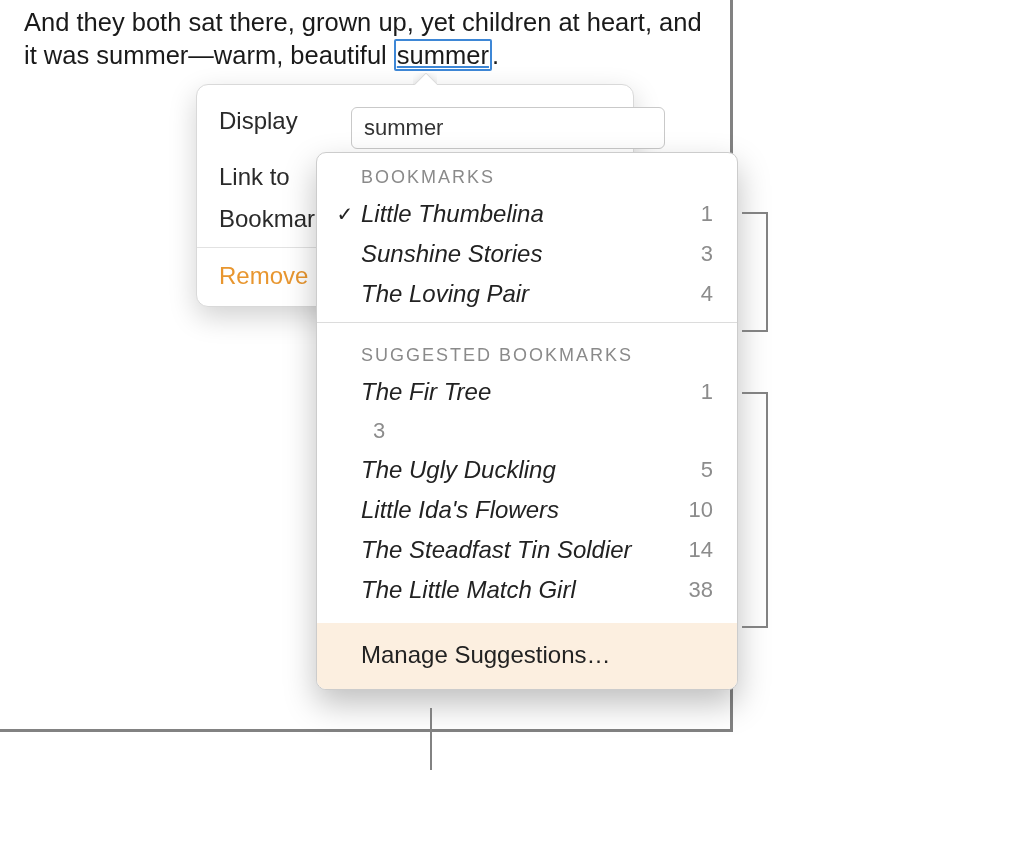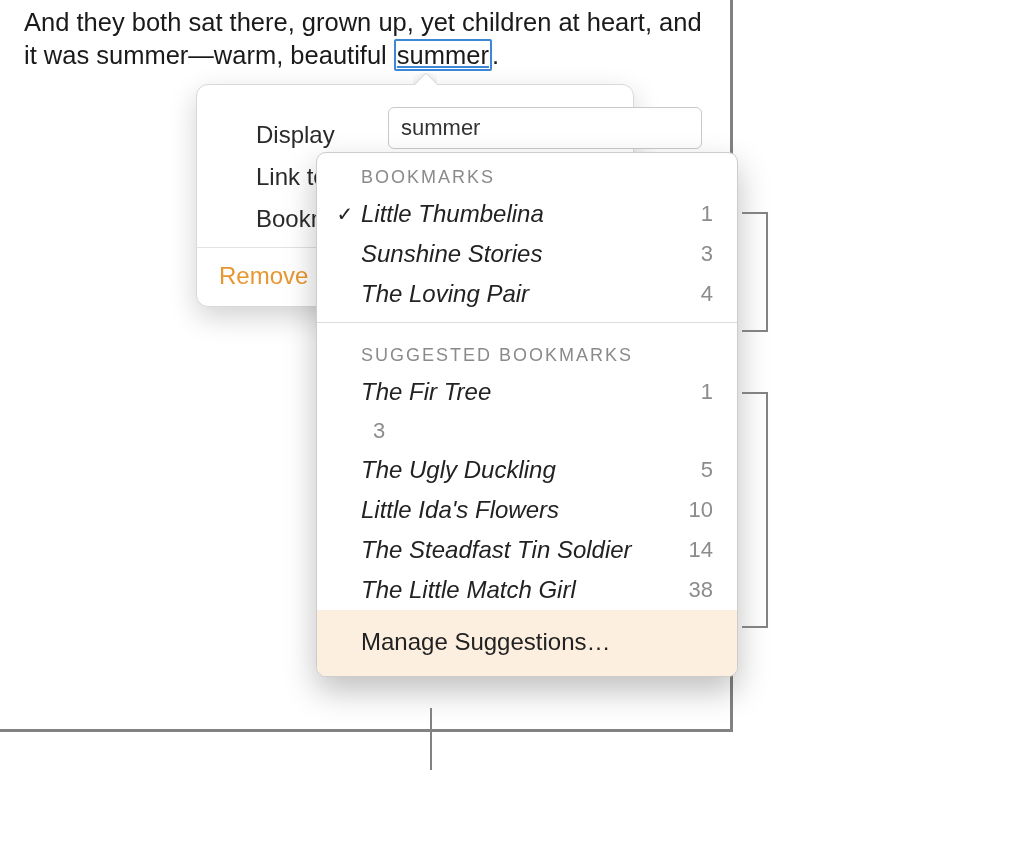--- a/index.html
+++ b/index.html
@@ -4,35 +4,35 @@
 <style>
   html,body{margin:0;padding:0;width:1020px;height:860px;background:#fff;font-family:-apple-system,"Helvetica Neue",Helvetica,Arial,sans-serif;color:#222;}
   .canvas{position:relative;width:1020px;height:852px;}
   .editor-area{position:absolute;left:0;top:0;width:733px;height:732px;background:#fff;border-right:3px solid #828282;border-bottom:3px solid #828282;box-sizing:border-box;}
   .paragraph{position:absolute;left:24px;top:6px;right:24px;font-size:25.5px;line-height:1.28;letter-spacing:0px;color:#1a1a1a;}
   .linked{color:#1a1a1a;border:2px solid #3e87d6;padding:0 1px;border-radius:2px;text-decoration:underline;text-decoration-color:#3e87d6;}
   
   .popover{position:absolute;left:196px;top:84px;width:438px;background:#fff;border:1px solid #d9d9d9;border-radius:12px;box-shadow:0 10px 28px rgba(0,0,0,0.18);padding:22px 22px 0 22px;box-sizing:border-box;}
   .popover .pointer{position:absolute;left:216px;top:-12px;width:24px;height:12px;overflow:hidden;}
   .popover .pointer:before{content:"";position:absolute;left:2px;top:4px;width:20px;height:20px;background:#fff;border:1px solid #d9d9d9;transform:rotate(45deg);box-shadow:0 0 8px rgba(0,0,0,0.12);}
-  .row{display:flex;align-items:flex-end;margin-bottom:14px;font-size:24px;color:#2a2a2a;margin-left:37px;}
+  .row{display:flex;align-items:flex-start;margin-bottom:14px;font-size:24px;color:#2a2a2a;}
   .row .label{width:132px;flex:0 0 132px;}
   .display-input{flex:1;height:40px;border:1px solid #c9c9c9;border-radius:6px;background:#fff;font-size:22px;padding:0 12px;color:#333;}
   .popover .footer{border-top:1px solid #e2e2e2;margin:12px -22px 0 -22px;padding:14px 22px 16px 22px;}
   .remove{color:#e8962f;font-size:24px;}
   
   .menu{position:absolute;left:316px;top:152px;width:420px;background:#fff;border:1px solid #ccc;border-radius:10px;box-shadow:0 14px 32px rgba(0,0,0,0.25);overflow:hidden;}
   .menu .section-title{padding:14px 24px 6px 44px;font-size:18px;letter-spacing:2px;color:#8a8a8a;}
   .menu ul{list-style:none;margin:0;padding:0;}
   .menu li{display:flex;align-items:center;padding:6px 24px 6px 12px;font-size:24px;color:#222;}
   .menu li .check{width:32px;flex:0 0 32px;text-align:center;font-size:20px;color:#222;}
   .menu li .name{flex:1;font-style:italic;}
   .menu li .count{color:#8c8c8c;font-size:22px;padding-left:12px;}
   .menu .divider{height:1px;background:#dcdcdc;margin:8px 0;}
-  .menu .manage{background:#fcefe0;padding:18px 24px 20px 44px;font-size:24px;color:#222;}
+  .menu .manage{background:#fcefe0;padding:18px 24px 20px 44px;font-size:24px;color:#222;margin-top:13px;}
   
   .bracket{position:absolute;border:2px solid #828282;border-left:none;}
   .bracket.b1{left:742px;top:212px;width:24px;height:116px;}
   .bracket.b2{left:742px;top:392px;width:24px;height:232px;}
   .callout-line{position:absolute;width:2px;background:#828282;}
   .callout-line.v1{left:430px;top:708px;height:62px;}
 </style>
 </head>
 <body>
 

